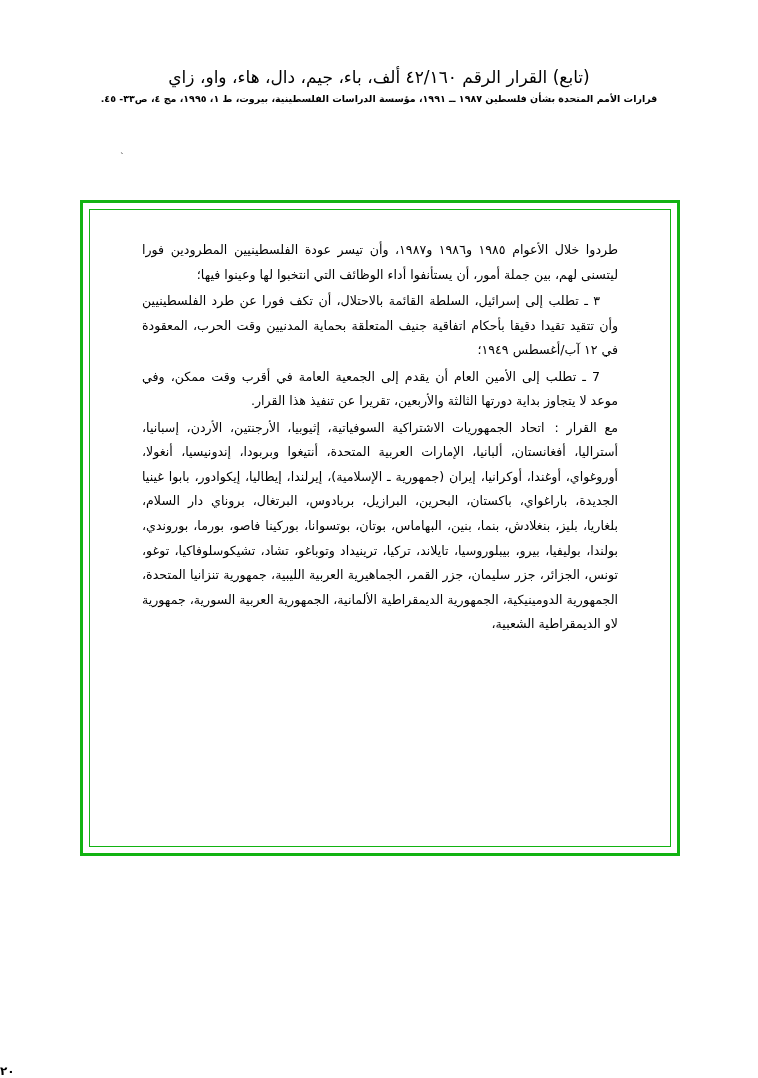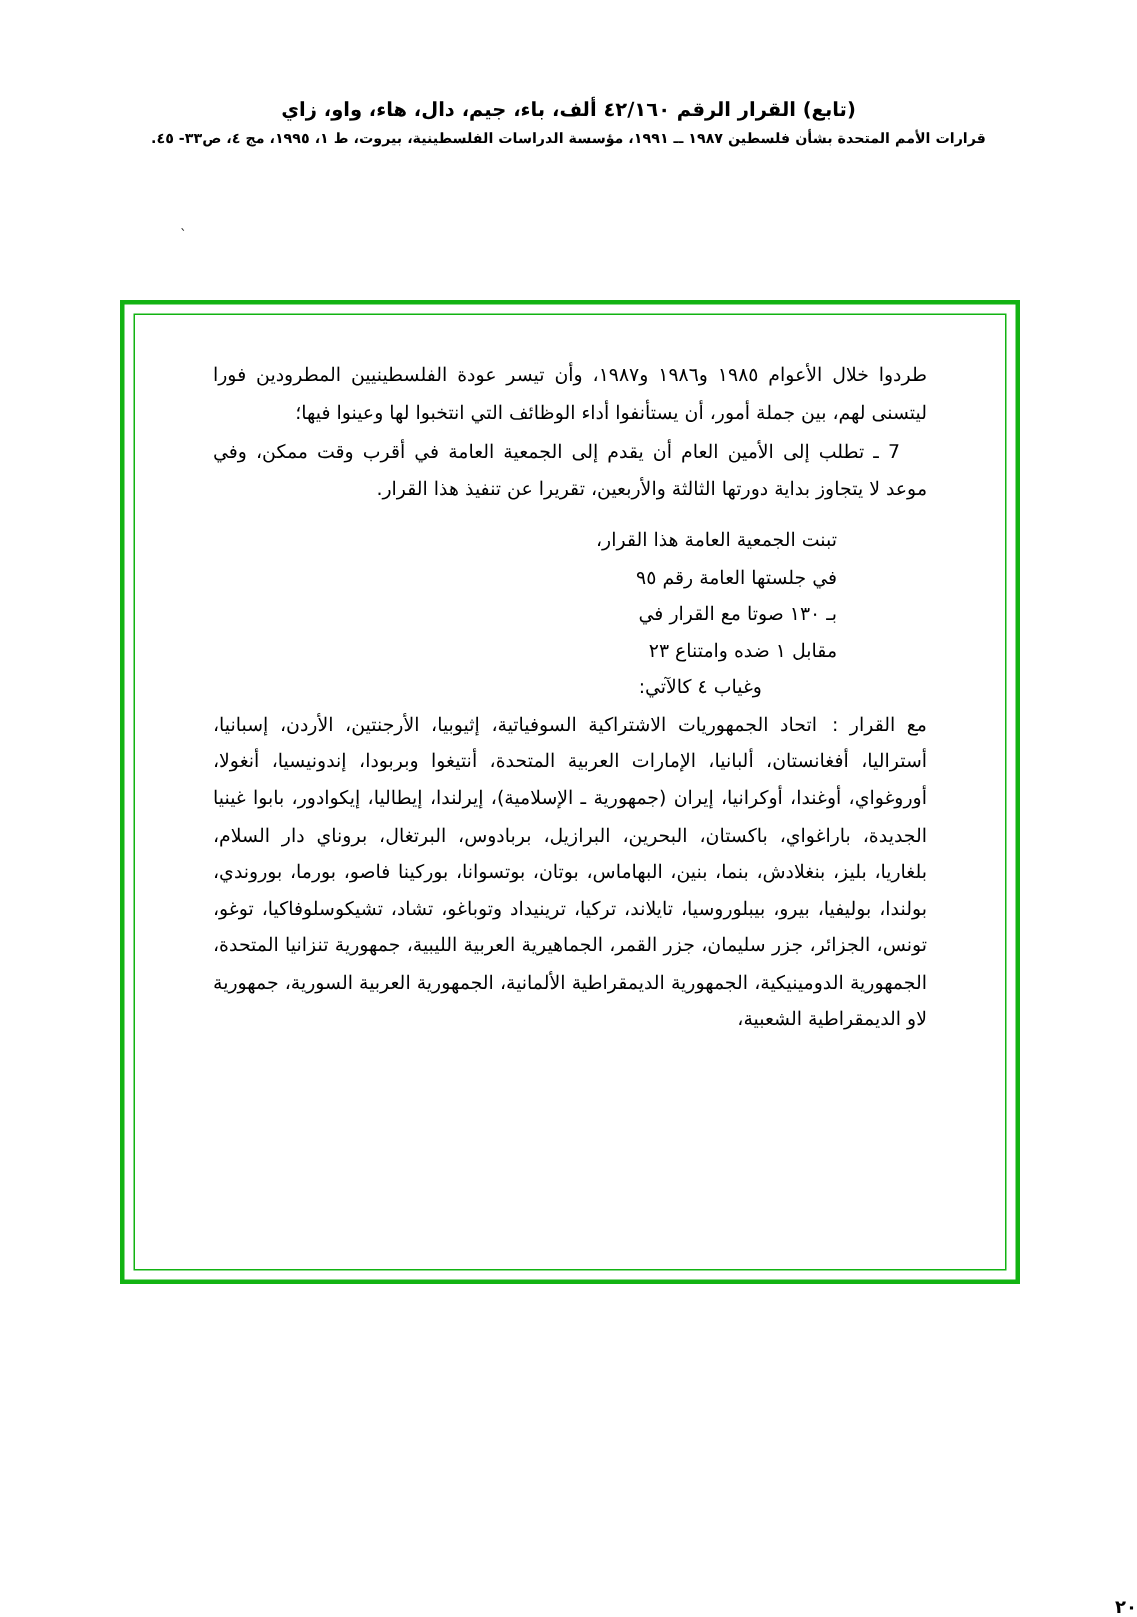--- a/index.html
+++ b/index.html
@@ -19,22 +19,22 @@
     position: relative;
     width: 758px;
     height: 1078px;
     box-sizing: border-box;
   }
   .header {
     text-align: center;
     margin-top: 64px;
   }
   .header-title {
-    font-size: 13px;
-    font-weight: bold;
+    font-size: 17px;
+    font-weight: normal;
     letter-spacing: 0px;
     line-height: 1.6;
     direction: rtl;
   }
   .header-sub {
     font-size: 9.5px;
     font-weight: bold;
     margin-top: 1px;
     direction: rtl;
     line-height: 1.5;
@@ -99,23 +99,23 @@
     display: inline;
     padding-left: 10px;
   }
   .withlist-body {
     margin: 0;
     text-align: justify;
   }
   .page-number {
     position: absolute;
     left: 0;
-    right: 0;
+    right: 12px;
     top: 1000px;
-    text-align: right;
+    text-align: left;
     font-size: 12px;
     font-weight: bold;
   }
 </style>
 </head>
 <body>
 
 <div class="page">
 
   <div class="tick">`</div>
@@ -123,29 +123,23 @@
   <div class="header">
     <div class="header-title">(تابع) القرار الرقم ٤٢/١٦٠ ألف، باء، جيم، دال، هاء، واو، زاي</div>
     <div class="header-sub">قرارات الأمم المتحدة بشأن فلسطين ١٩٨٧ ــ ١٩٩١، مؤسسة الدراسات الفلسطينية، بيروت، ط ١، ١٩٩٥، مج ٤، ص٣٣- ٤٥.</div>
   </div>
 
   <div class="frame">
     <div class="frame-inner">
       <div class="content">
 
         <p class="para">طردوا خلال الأعوام ١٩٨٥ و١٩٨٦ و١٩٨٧، وأن تيسر عودة الفلسطينيين المطرودين فورا ليتسنى لهم، بين جملة أمور، أن يستأنفوا أداء الوظائف التي انتخبوا لها وعينوا فيها؛</p>
+        <p class="para indent">٣ ـ تطلب إلى إسرائيل، السلطة القائمة بالاحتلال، أن تكف فورا عن طرد الفلسطينيين وأن تتقيد تقيدا دقيقا بأحكام اتفاقية جنيف المتعلقة بحماية المدنيين وقت الحرب، المعقودة في ١٢ آب/أغسطس ١٩٤٩؛</p>
         <p class="para indent">7 ـ تطلب إلى الأمين العام أن يقدم إلى الجمعية العامة في أقرب وقت ممكن، وفي موعد لا يتجاوز بداية دورتها الثالثة والأربعين، تقريرا عن تنفيذ هذا القرار.</p>
 
-        <div class="vote-block">
-          <p class="vote-line">تبنت الجمعية العامة هذا القرار،</p>
-          <p class="vote-line">في جلستها العامة رقم ٩٥</p>
-          <p class="vote-line">بـ ١٣٠ صوتا مع القرار في</p>
-          <p class="vote-line">مقابل ١ ضده وامتناع ٢٣</p>
-          <p class="vote-line last">وغياب ٤ كالآتي:</p>
-        </div>
 
         <div class="withlist">
           <p class="withlist-body"><span class="withlist-label">مع القرار  :</span><span>اتحاد الجمهوريات الاشتراكية السوفياتية، إثيوبيا، الأرجنتين، الأردن، إسبانيا، أستراليا، أفغانستان، ألبانيا، الإمارات العربية المتحدة، أنتيغوا وبربودا، إندونيسيا، أنغولا، أوروغواي، أوغندا، أوكرانيا، إيران (جمهورية ـ الإسلامية)، إيرلندا، إيطاليا، إيكوادور، بابوا غينيا الجديدة، باراغواي، باكستان، البحرين، البرازيل، بربادوس، البرتغال، بروناي دار السلام، بلغاريا، بليز، بنغلادش، بنما، بنين، البهاماس، بوتان، بوتسوانا، بوركينا فاصو، بورما، بوروندي، بولندا، بوليفيا، بيرو، بيبلوروسيا، تايلاند، تركيا، ترينيداد وتوباغو، تشاد، تشيكوسلوفاكيا، توغو، تونس، الجزائر، جزر سليمان، جزر القمر، الجماهيرية العربية الليبية، جمهورية تنزانيا المتحدة، الجمهورية الدومينيكية، الجمهورية الديمقراطية الألمانية، الجمهورية العربية السورية، جمهورية لاو الديمقراطية الشعبية،</span></p>
         </div>
 
       </div>
     </div>
   </div>
 
   <div class="page-number">٢٠</div>

